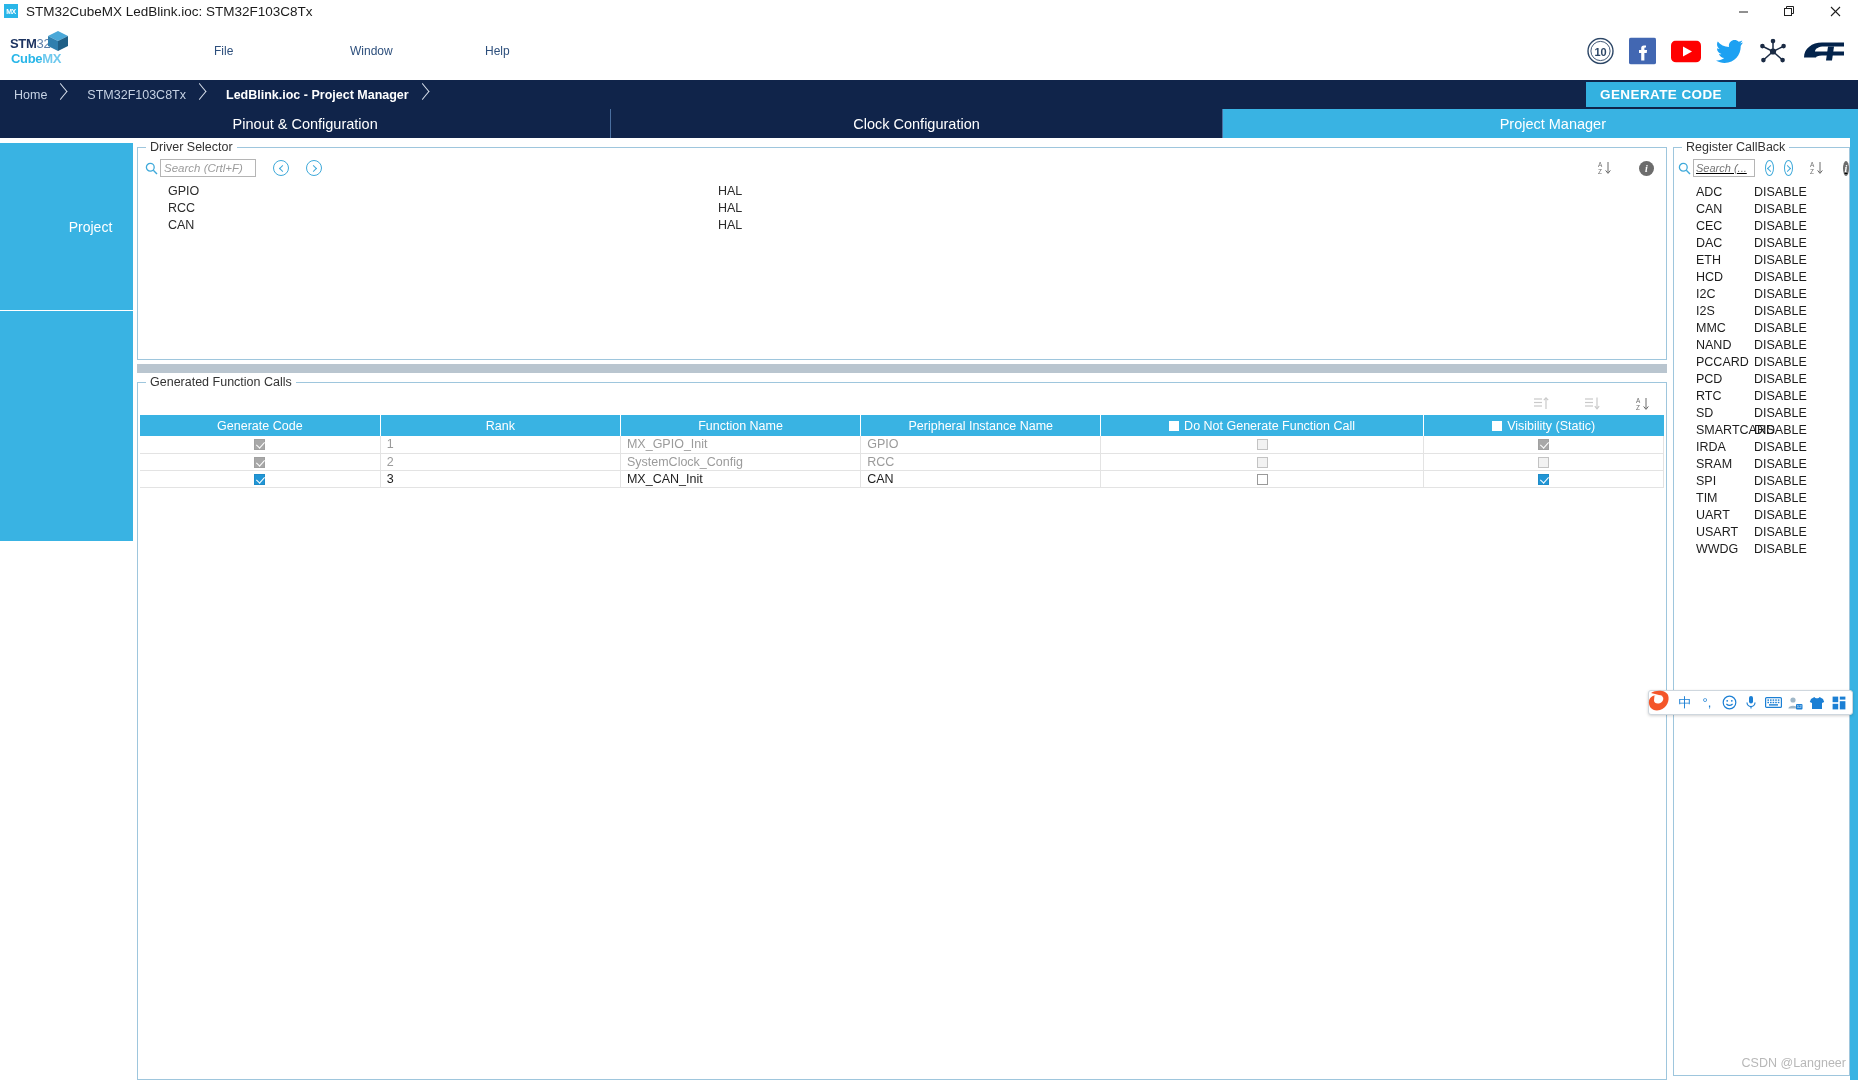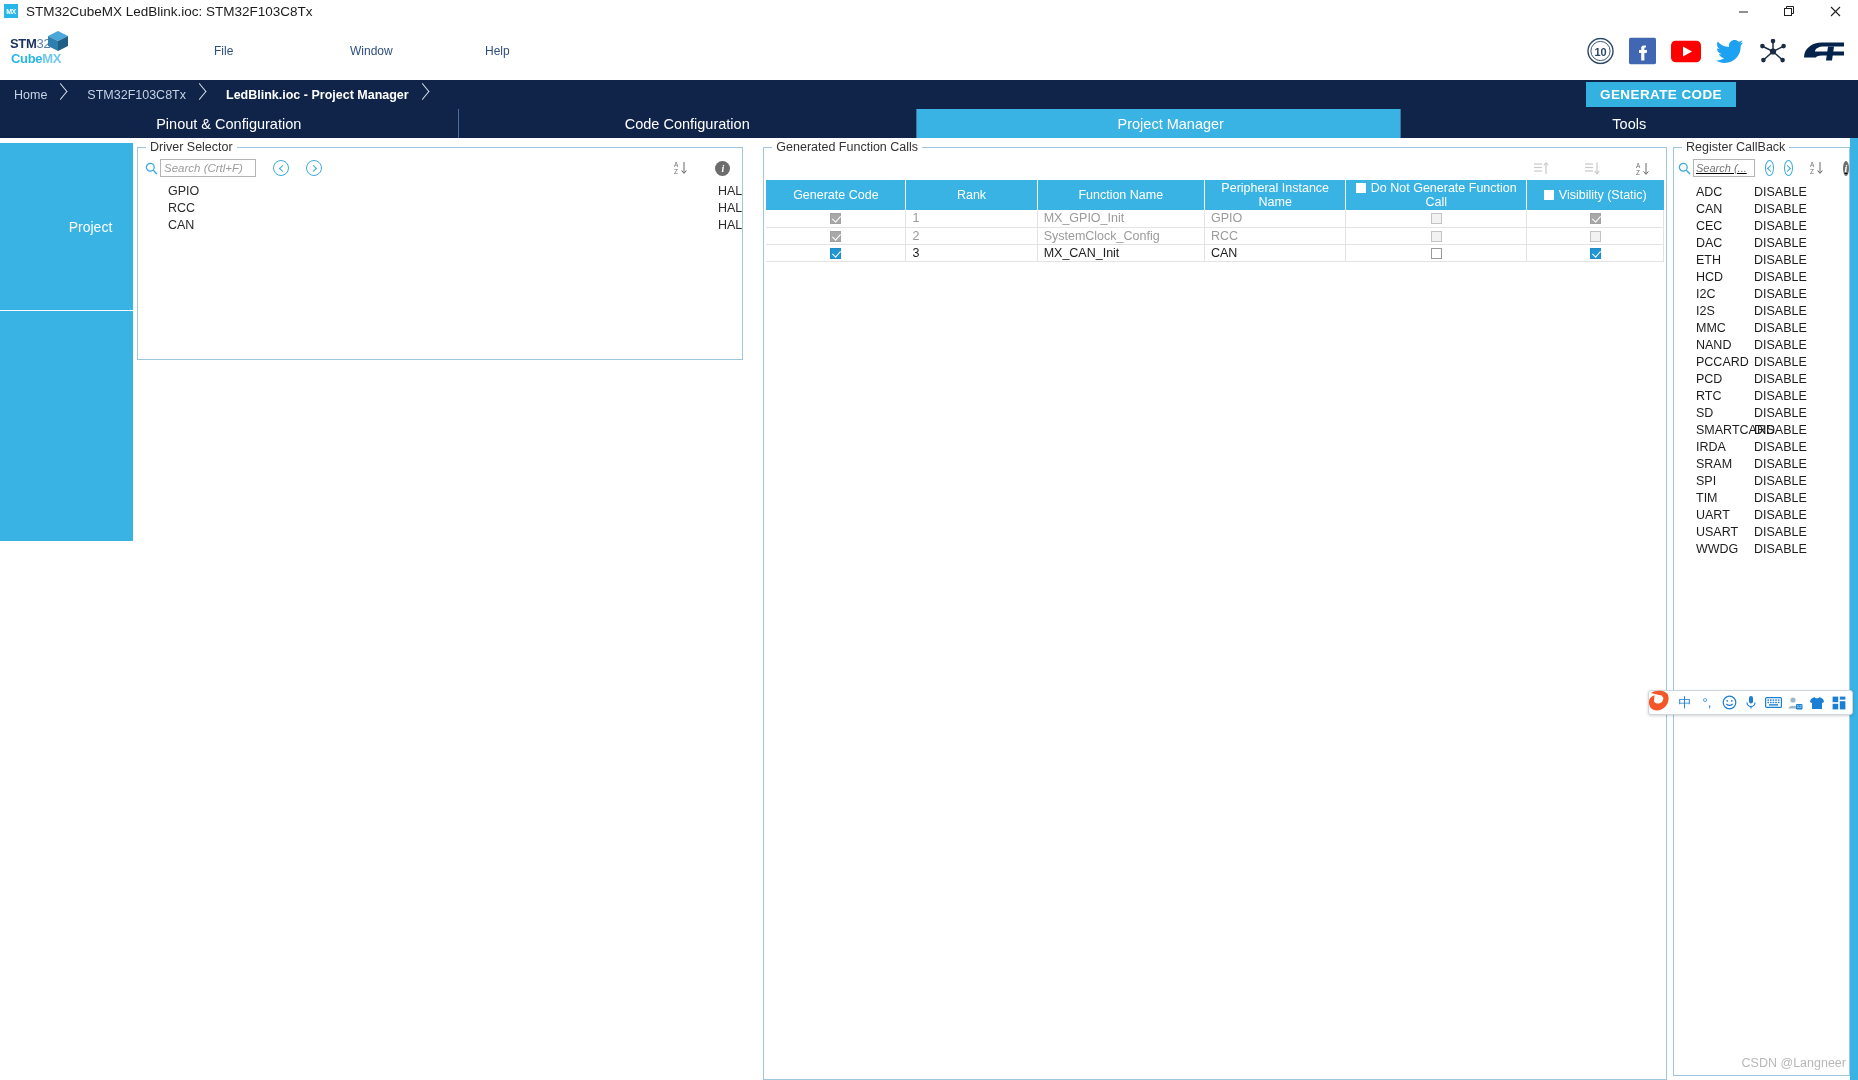--- a/index.html
+++ b/index.html
@@ -201,21 +201,21 @@
   }
   .groupbox > .gb-title {
     position: absolute;
     top: -8px; left: 8px;
     background: #ffffff;
     padding: 0 4px;
     font-size: 12.5px;
     color: #333333;
   }
 
-  .center-col { flex: 1; display: flex; flex-direction: row; min-width: 0; }
+  .center-col { flex: 1; display: flex; flex-direction: column; min-width: 0; }
 
   
   #driver-selector {
     height: 213px;
     margin: 9px 6px 0 4px;
   }
   .search-row {
     display: flex;
     align-items: center;
     height: 28px;
@@ -564,23 +564,22 @@
   <div class="crumb-sep"></div>
   <div class="crumb">STM32F103C8Tx</div>
   <div class="crumb-sep"></div>
   <div class="crumb active">LedBlink.ioc - Project Manager</div>
   <div class="crumb-sep"></div>
   <div class="gen-code-btn">GENERATE CODE</div>
 </div>
 
 <div class="maintabs">
   <div class="maintab">Pinout &amp; Configuration</div>
-  <div class="maintab">Code Configuration</div>
+  <div class="maintab">Clock Configuration</div>
   <div class="maintab active">Project Manager</div>
-  <div class="maintab">Tools</div>
 </div>
 
 <div class="workspace">
 
   <div class="sidebar">
     <div class="side-item" id="side-project">Project</div>
     <div class="side-item" id="side-filler"></div>
   </div>
 
   <div class="center-col">

